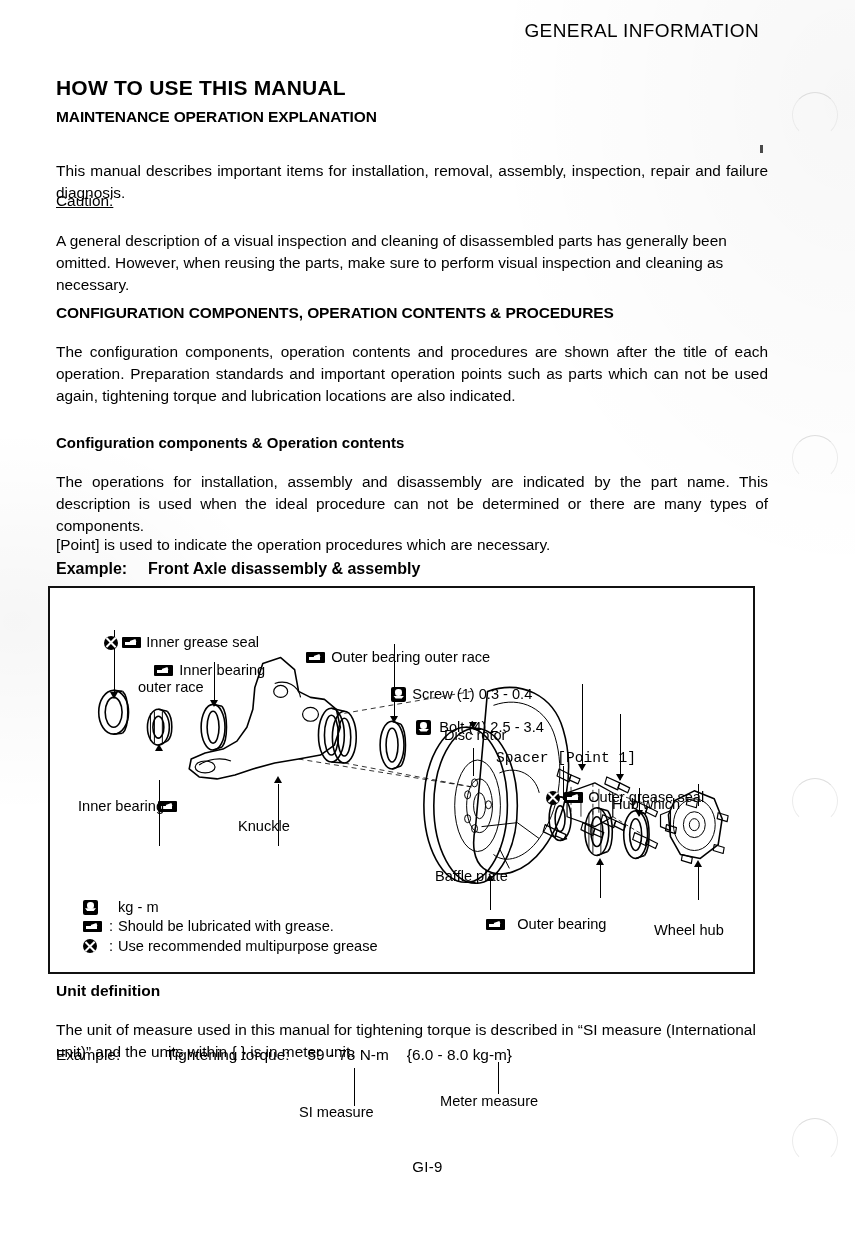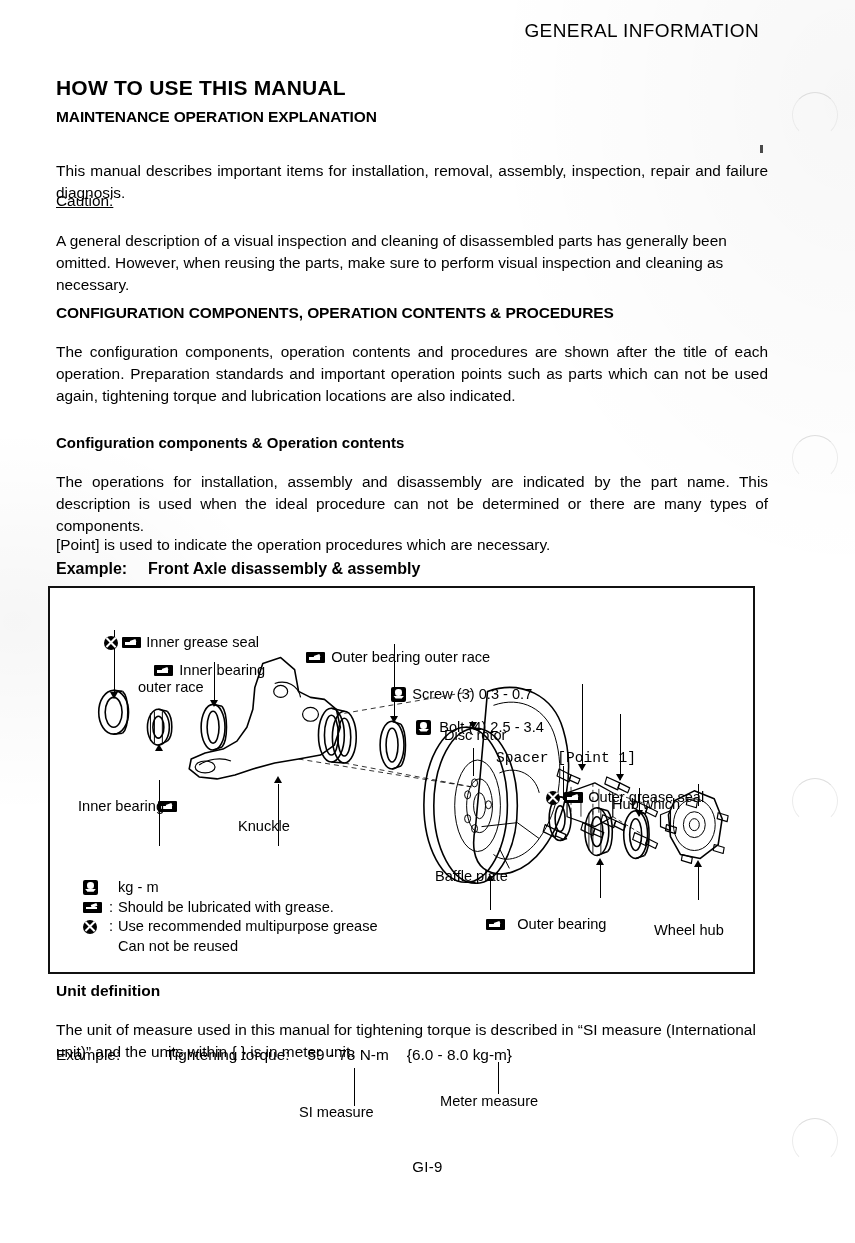--- a/index.html
+++ b/index.html
@@ -472,21 +472,21 @@
   <div class="fig-label" style="left:88px; top:56px;">
     <span class="ic ic-grease" style="margin-right:6px;"></span><span>Inner bearing
 outer race</span>
   </div>
 
   <div class="fig-label" style="left:240px; top:43px;">
     <span class="ic ic-grease" style="margin-right:6px;"></span><span>Outer bearing outer race</span>
   </div>
 
   <div class="fig-label" style="left:325px; top:80px;">
-    <span class="ic ic-torque" style="margin-right:6px;"></span><span>Screw (3) 0.3 - 0.7</span>
+    <span class="ic ic-torque" style="margin-right:6px;"></span><span>Screw (1) 0.3 - 0.4</span>
   </div>
 
   <div class="fig-label" style="left:350px; top:113px;">
     <span class="ic ic-torque" style="margin-right:8px;"></span><span>Bolt (4) 2.5 - 3.4</span>
   </div>
 
   <div class="fig-label" style="left:394px; top:139px;">Disc rotor</div>
 
   <div class="fig-label" style="left:446px; top:162px;font-family:Liberation Mono, monospace;">Spacer [Point 1]</div>
 
@@ -526,25 +526,20 @@
       <span class="legend-colon">:</span>
       <span>Should be lubricated with grease.</span>
     </div>
     <div class="legend-row">
       <span class="legend-ic">
         <span class="ic ic-noreuse"></span>
       </span>
       <span class="legend-colon">:</span>
       <span>Use recommended multipurpose grease</span>
     </div>
-    <div class="legend-row">
-      <span class="legend-ic"></span>
-      <span class="legend-colon"></span>
-      <span>Can not be reused</span>
-    </div>
   </div>
 </div>
 
 <div class="unit-head">Unit definition</div>
 <p class="unit-par">The unit of measure used in this manual for tightening torque is described in “SI measure (International unit)”  and the units within {  }  is in meter unit.</p>
 
 <div class="torque-example"><span style="display:inline-block;width:110px;">Example:</span><span>Tightening torque:</span><span style="display:inline-block;width:18px;"></span><span>59 - 78 N-m</span><span style="display:inline-block;width:18px;"></span><span>{6.0 - 8.0 kg-m}</span>
 </div>
 
 <div class="leader-v" style="left:354px; top:1068px; height:38px;"></div>

